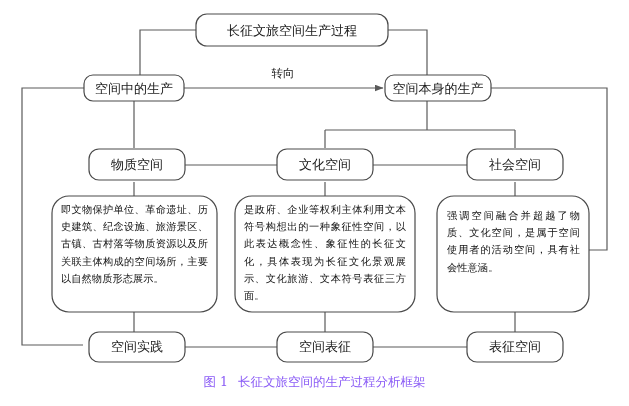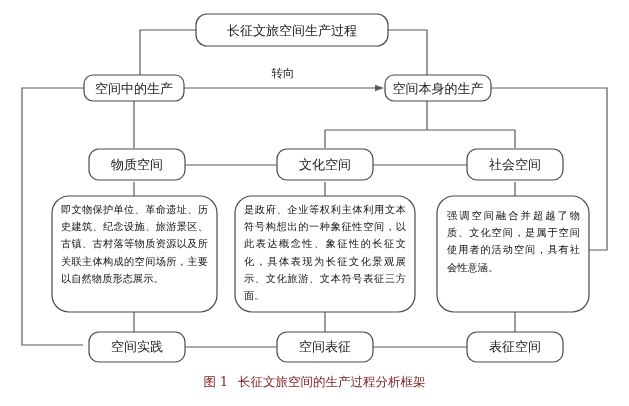--- a/index.html
+++ b/index.html
@@ -61,21 +61,21 @@
     box-sizing: border-box;
   }
   .caption {
     position: absolute;
     left: 0;
     width: 629px;
     top: 374px;
     text-align: center;
     font-family: "DejaVu Serif", "Liberation Serif", serif;
     font-size: 12.5px;
-    color: #7f1d1d;
+    color: #8b5cf6;
   }
   .caption .cap-num { margin-right: 10px; }
 </style>
 </head>
 <body>
 
 <div id="figure-root">
 
   <svg id="diagram" viewBox="0 0 629 406">
     <defs>

